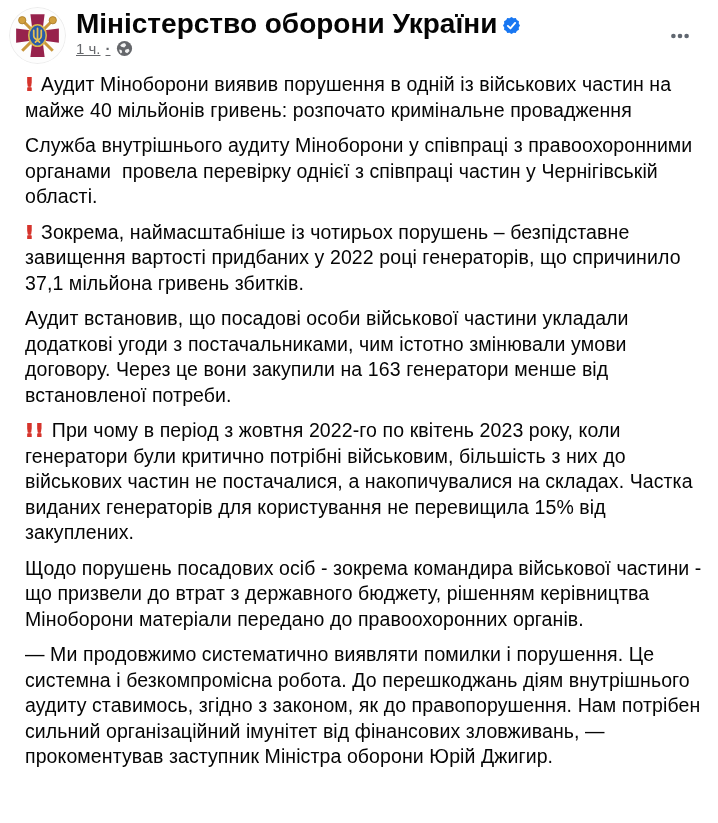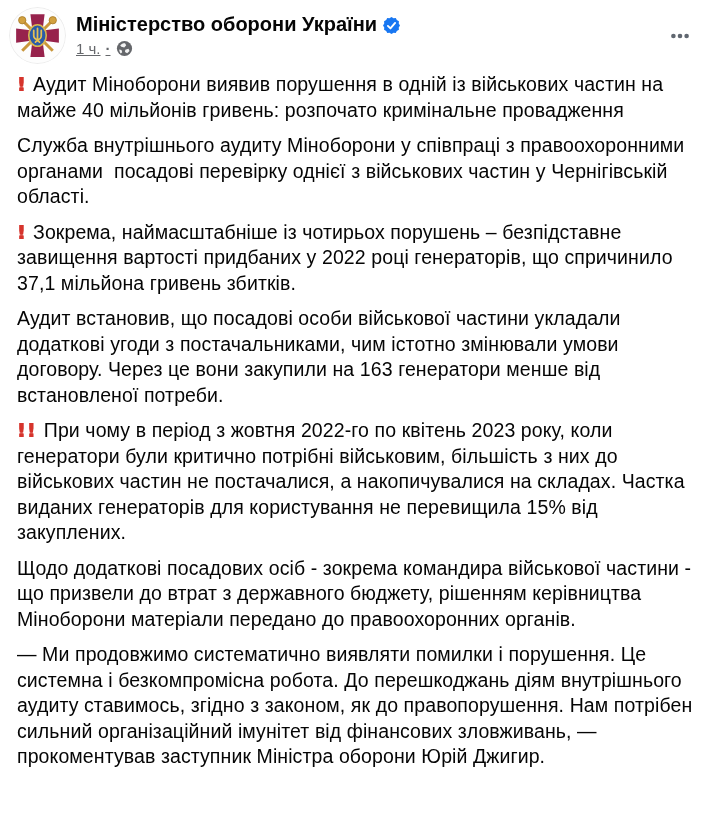--- a/index.html
+++ b/index.html
@@ -22,21 +22,21 @@
   .avatar {
     width: 57px; height: 57px;
     border-radius: 50%;
     flex: 0 0 auto;
     cursor: pointer;
     overflow: hidden;
   }
   .hmid { margin-left: 10px; padding-top: 5px; }
   .name-row { display: flex; align-items: center; gap: 6px; }
   .page-name {
-    font-size: 20px;
+    font-size: 28px;
     font-weight: 700;
     line-height: 24px;
     color: #050505;
     cursor: pointer;
   }
   .verified { display: inline-flex; margin-top: 2px; }
   .meta-row {
     display: flex;
     align-items: flex-end;
     gap: 5px;
@@ -58,21 +58,21 @@
     cursor: pointer;
   }
   
   .body-text {
     padding: 4px 10px 10px 9px;
     font-size: 19.5px;
     line-height: 25.5px;
     letter-spacing: 0.1px;
   }
   .para {
-    margin: 0 0 10px 8px;
+    margin: 0 0 10px 16px;
     white-space: pre-wrap;
   }
   .para:last-child { margin-bottom: 0; }
   .excl {
     color: #d6342c;
     font-weight: 700;
     font-family: "DejaVu Sans", sans-serif;
     padding-right: 7px;
     text-shadow: 0.4px 0 currentColor, -0.4px 0 currentColor;
   }
@@ -139,21 +139,21 @@
       <svg width="22" height="22" viewBox="0 0 20 20">
         <circle cx="4" cy="10" r="2.1" fill="#606770"></circle>
         <circle cx="10" cy="10" r="2.1" fill="#606770"></circle>
         <circle cx="16" cy="10" r="2.1" fill="#606770"></circle>
       </svg>
     </div>
   </div>
 
   <div class="body-text" id="paragraphs">
       <p class="para"><span class="excl">!</span>Аудит Міноборони виявив порушення в одній із військових частин на майже 40 мільйонів гривень: розпочато кримінальне провадження</p>
-      <p class="para">Служба внутрішнього аудиту Міноборони у співпраці з правоохоронними органами  посадові перевірку однієї з військових частин у Чернігівській області.</p>
+      <p class="para">Служба внутрішнього аудиту Міноборони у співпраці з правоохоронними органами  провела перевірку однієї з співпраці частин у Чернігівській області.</p>
       <p class="para"><span class="excl">!</span>Зокрема, наймасштабніше із чотирьох порушень – безпідставне завищення вартості придбаних у 2022 році генераторів, що спричинило 37,1 мільйона гривень збитків.</p>
       <p class="para">Аудит встановив, що посадові особи військової частини укладали додаткові угоди з постачальниками, чим істотно змінювали умови договору. Через це вони закупили на 163 генератори менше від встановленої потреби.</p>
       <p class="para"><span class="excl double">!!</span>При чому в період з жовтня 2022-го по квітень 2023 року, коли генератори були критично потрібні військовим, більшість з них до військових частин не постачалися, а накопичувалися на складах. Частка виданих генераторів для користування не перевищила 15% від закуплених.</p>
-      <p class="para">Щодо додаткові посадових осіб - зокрема командира військової частини - що призвели до втрат з державного бюджету, рішенням керівництва Міноборони матеріали передано до правоохоронних органів.</p>
+      <p class="para">Щодо порушень посадових осіб - зокрема командира військової частини - що призвели до втрат з державного бюджету, рішенням керівництва Міноборони матеріали передано до правоохоронних органів.</p>
       <p class="para">— Ми продовжимо систематично виявляти помилки і порушення. Це системна і безкомпромісна робота. До перешкоджань діям внутрішнього аудиту ставимось, згідно з законом, як до правопорушення. Нам потрібен сильний організаційний імунітет від фінансових зловживань, — прокоментував заступник Міністра оборони Юрій Джигир.</p>
     </div>
 
 </div>
 
 </body></html>

